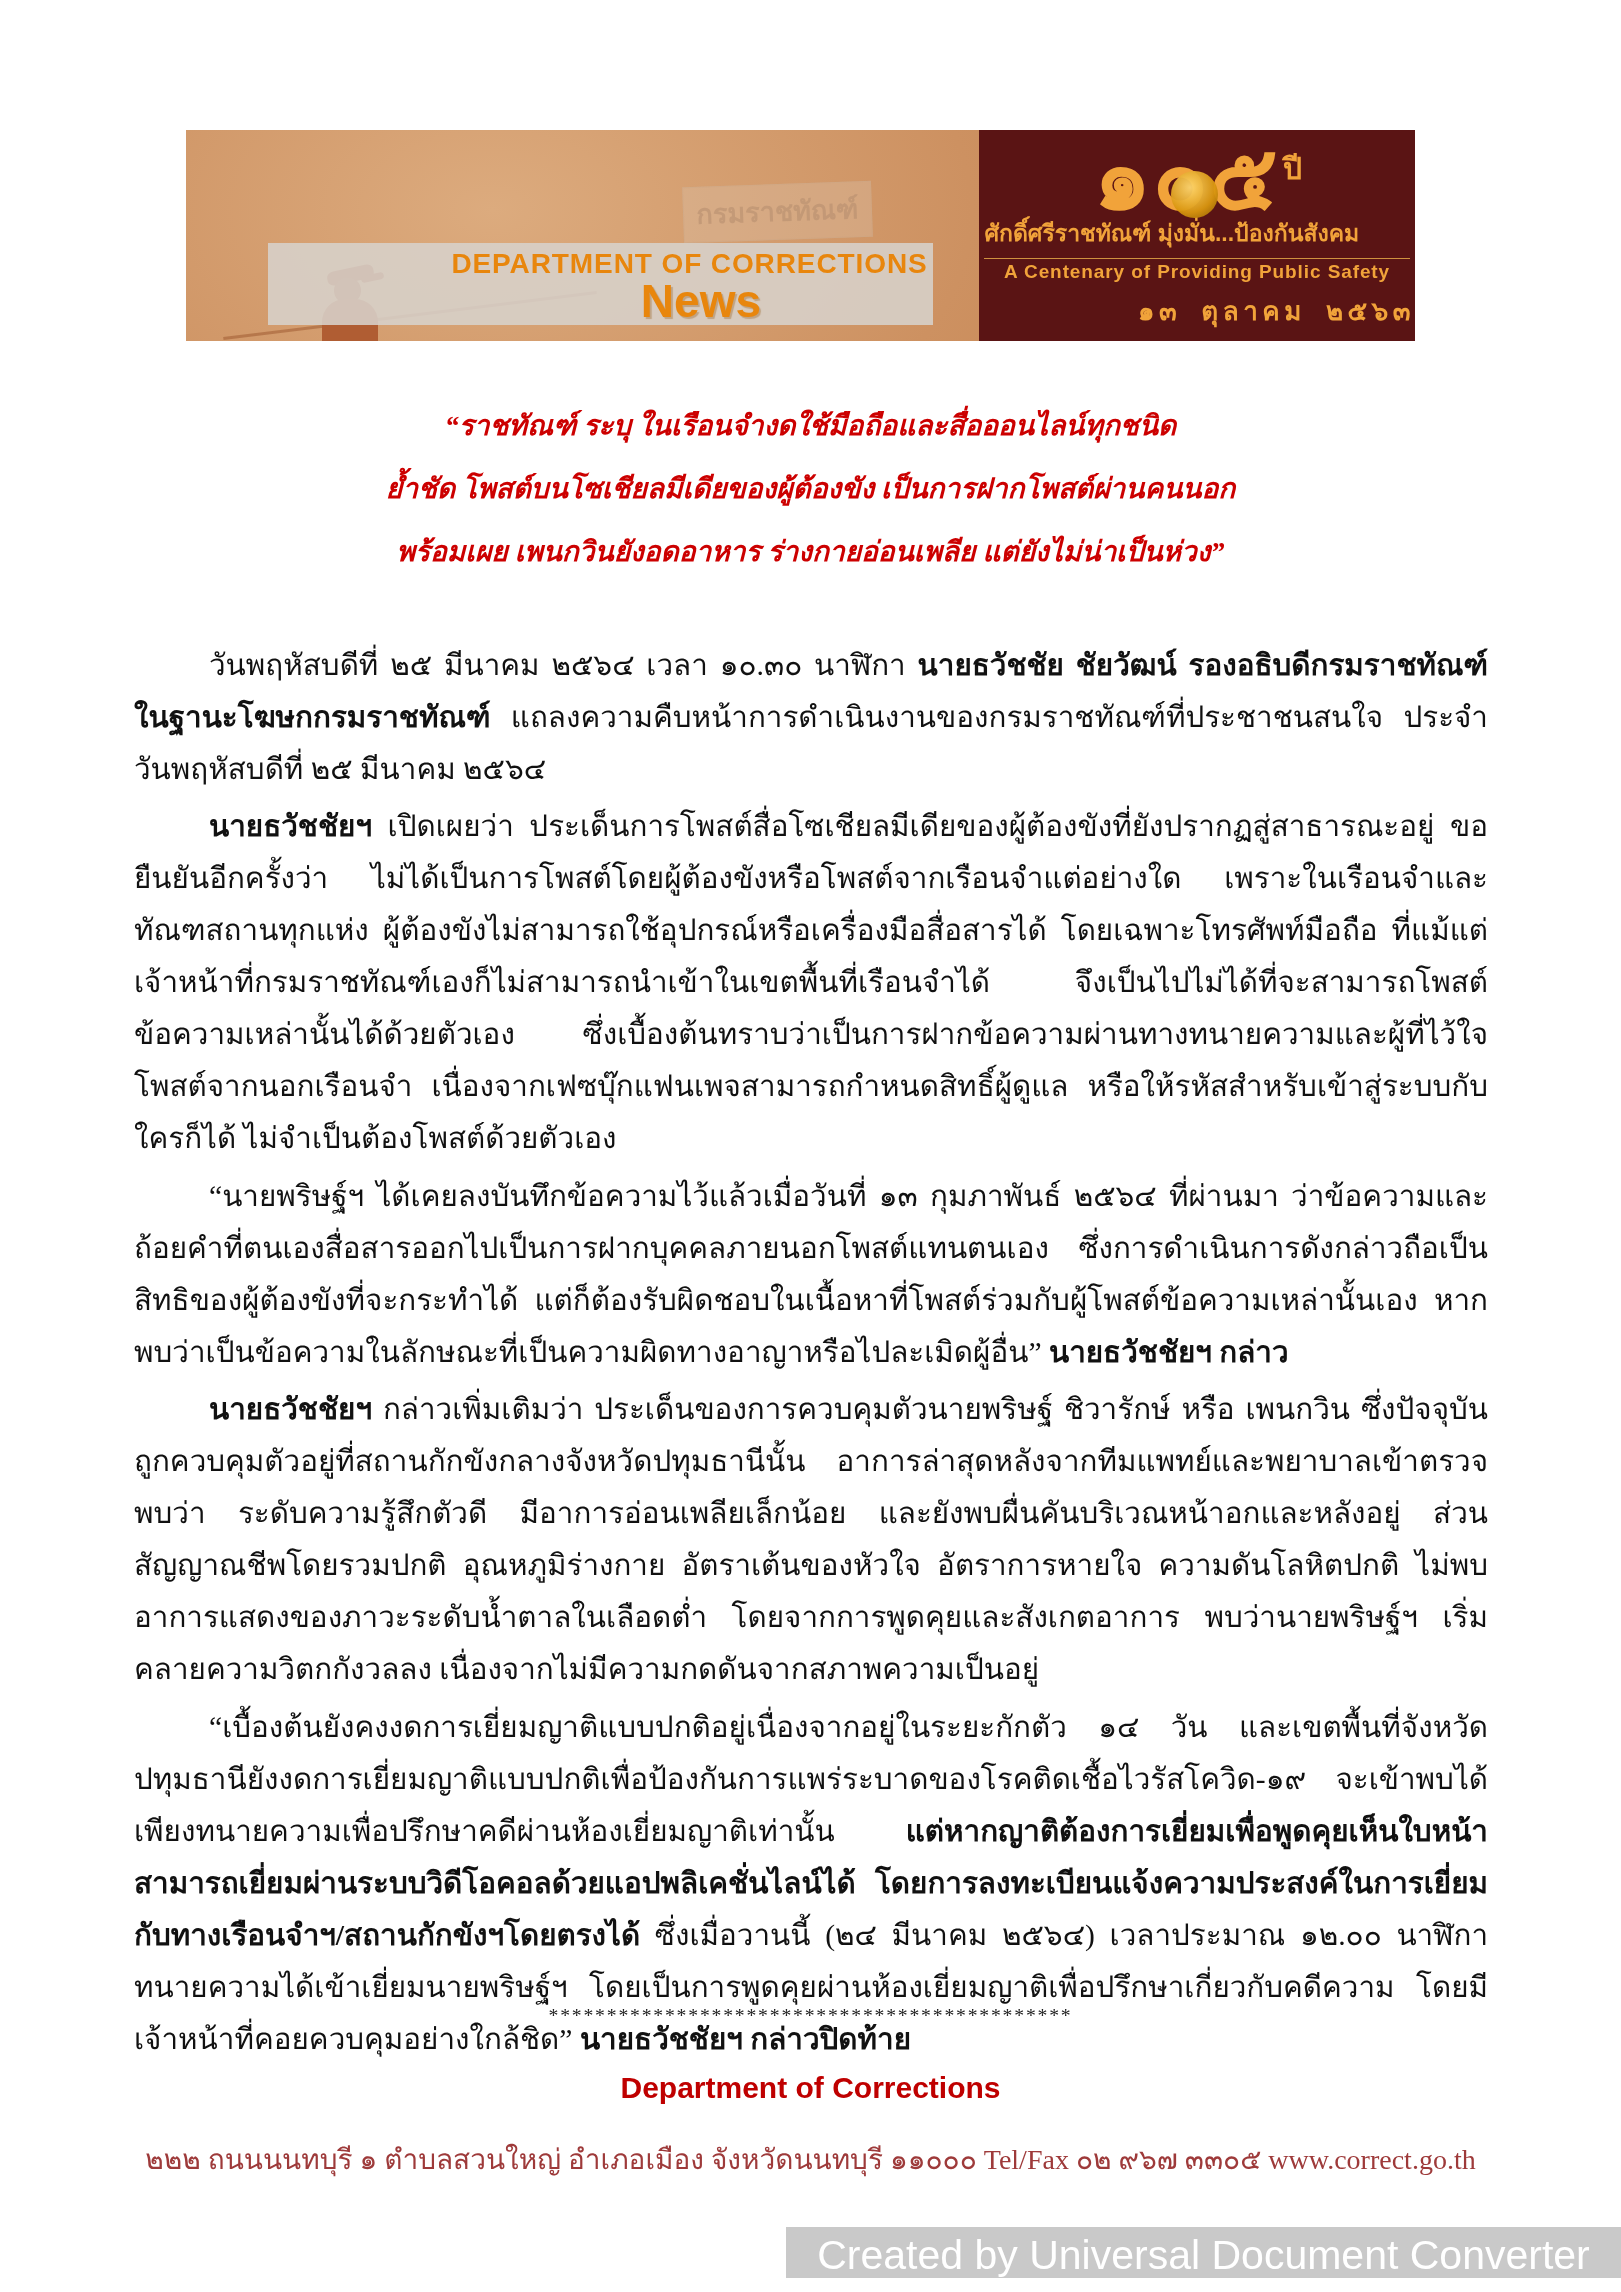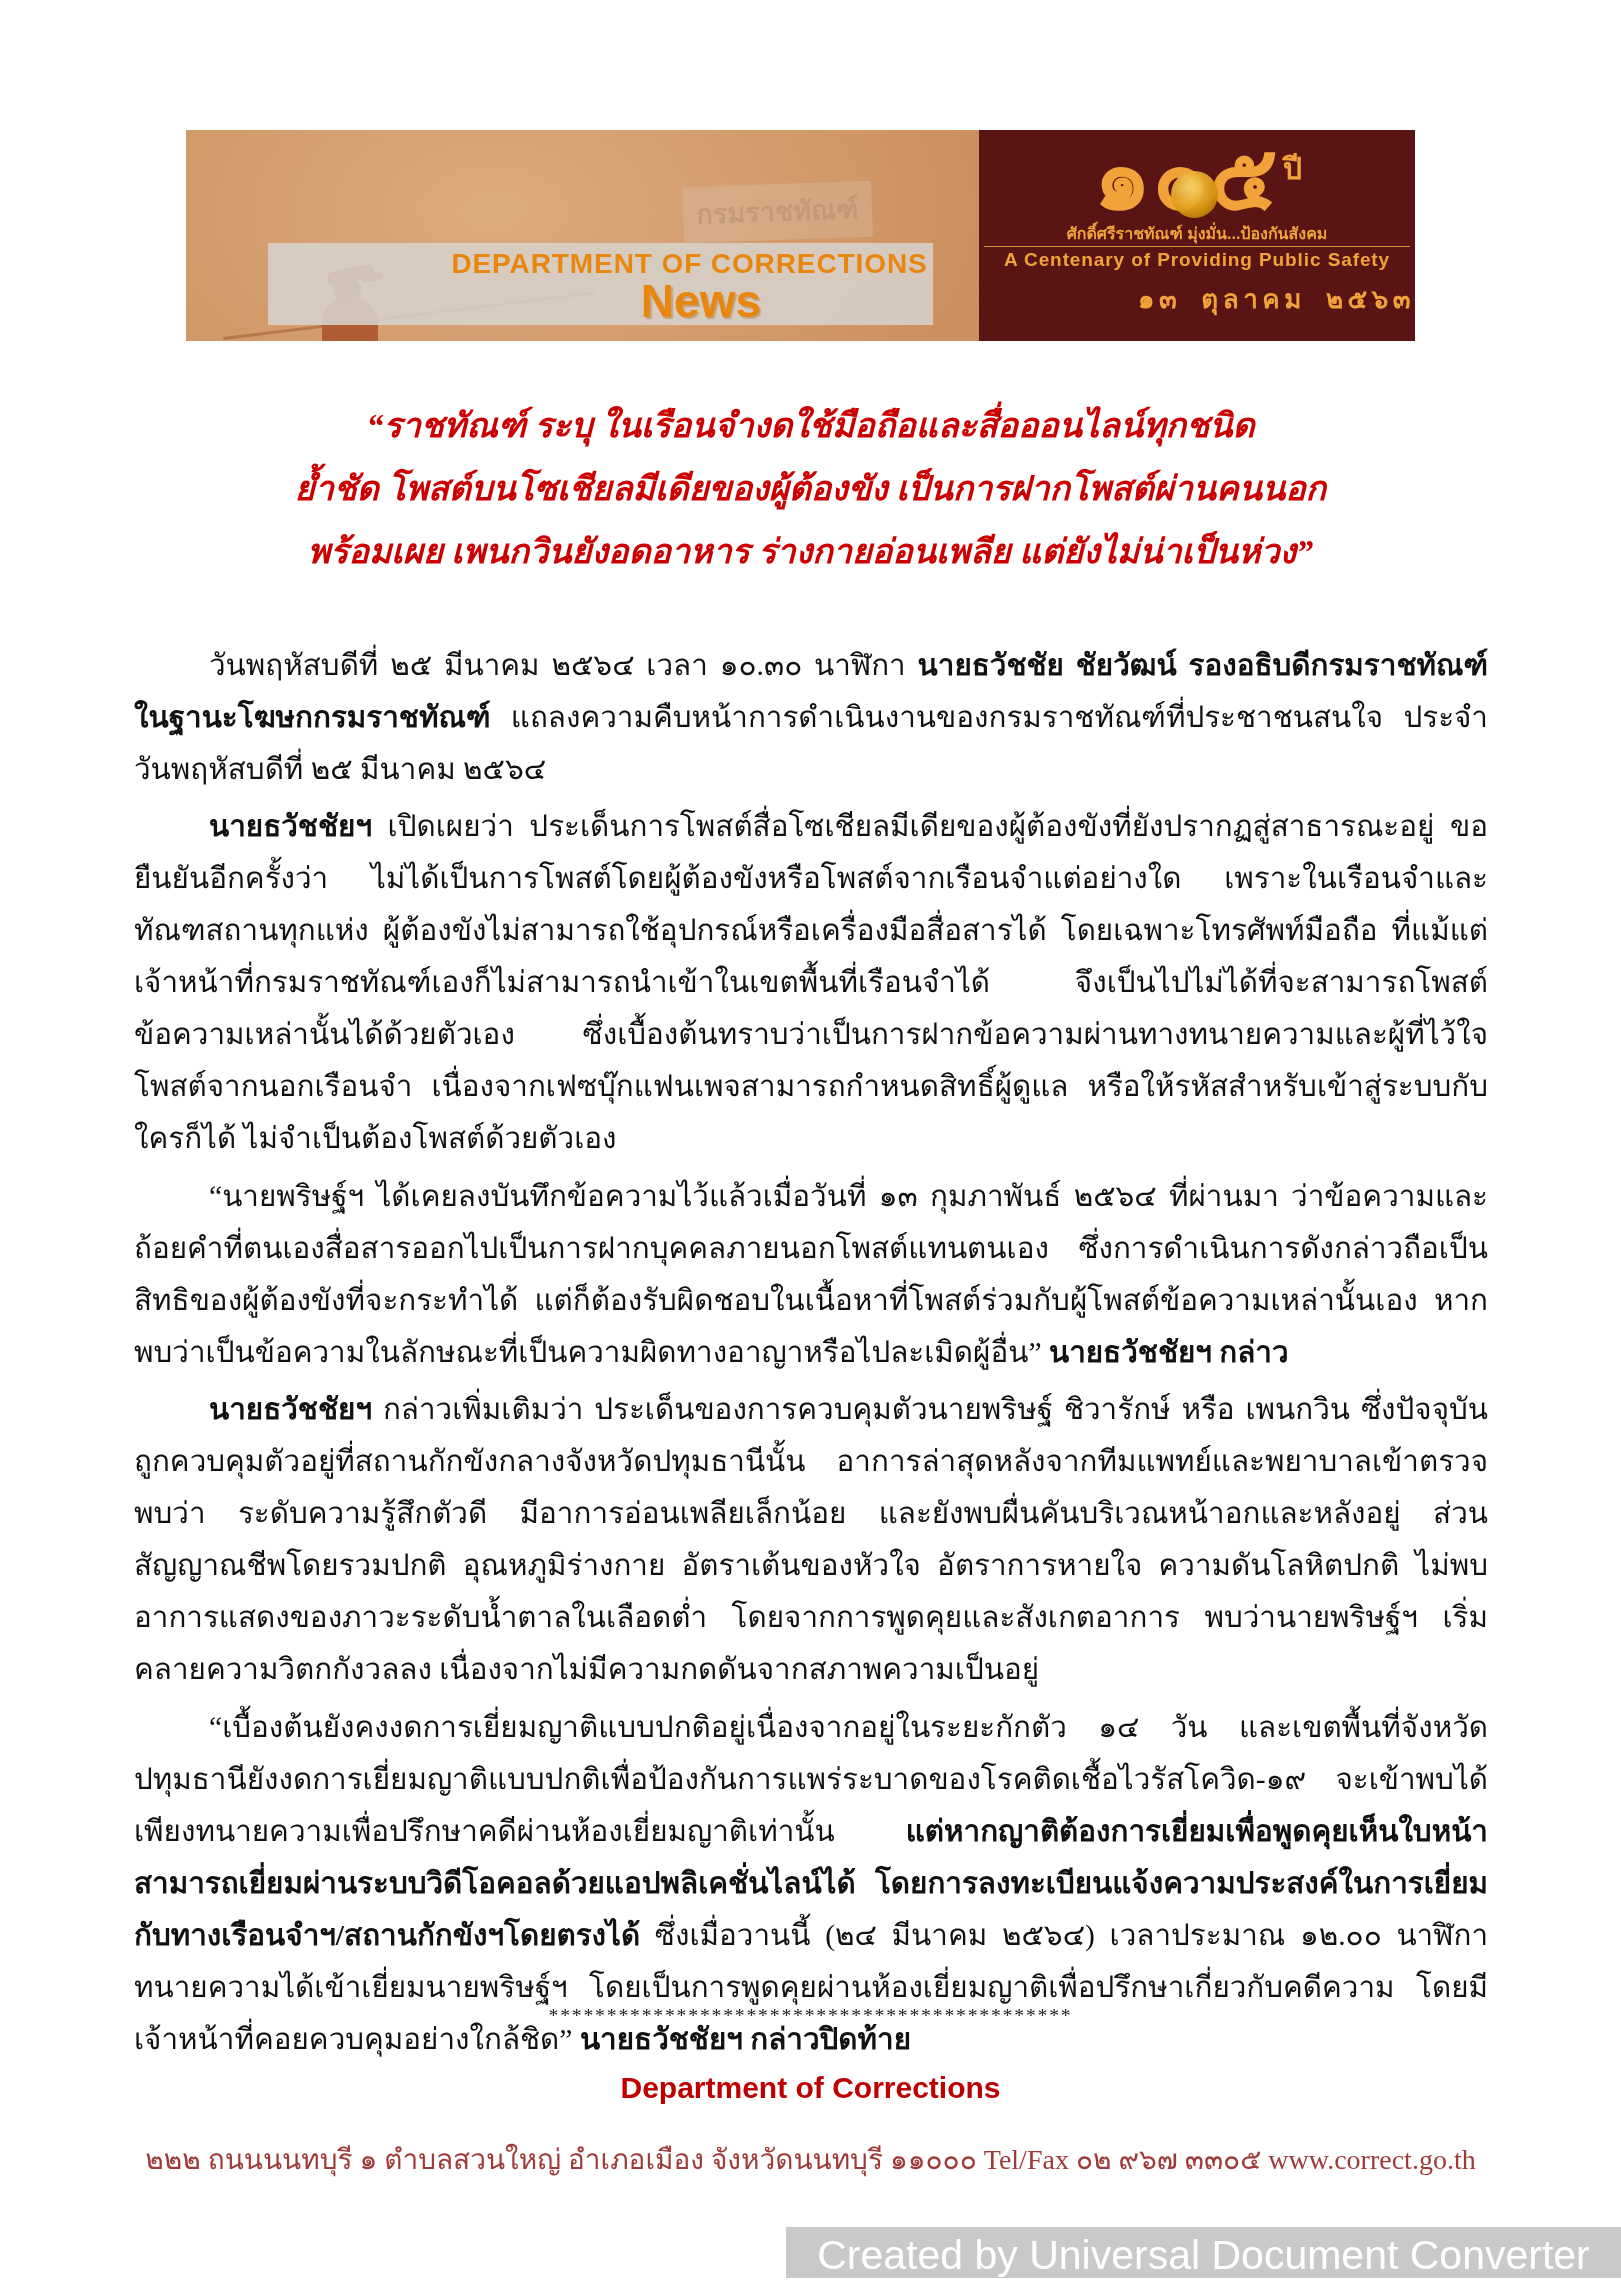--- a/index.html
+++ b/index.html
@@ -74,30 +74,30 @@
     font-size:90px; line-height:86px; font-weight:bold;
     margin-top:5.4px; letter-spacing:1.8px;
   }
   .logo-unit{font-size:30px; vertical-align:top; position:relative; top:-9px; left:3.6px;}
   .emblem{
     position:absolute; left:44%; top:41px; width:47px; height:47px; border-radius:50%;
     background:radial-gradient(circle at 40% 35%,#ffd76e 0%,#d9960f 60%,#8a5a00 100%);
     opacity:0.95;
   }
   .logo-brand{text-align:center; font-size:40px; font-weight:bold; margin:-9px 0 1.8px 90px; line-height:43px;}
-  .logo-slogan{text-align:center; font-size:16px; font-weight:bold; padding-bottom:0; border-bottom:1.8px solid #cf9240; margin:0 5.4px; line-height:25px;}
+  .logo-slogan{font-size:23px; font-weight:bold; padding-bottom:12px; border-bottom:1.8px solid #cf9240; margin:0 5.4px; line-height:25px;}
   .logo-eng{text-align:center; font-size:19px; font-weight:bold; letter-spacing:0.9px; margin-top:2.7px; line-height:20.6px;}
   .logo-date{text-align:right; font-size:26px; font-weight:bold; letter-spacing:4.5px; margin-top:7.2px;font-family:Liberation Mono, monospace;}
 
   
   .headline{
     position:absolute; top:394px; left:0; width:100%;
     text-align:center; color:#cc0000;
     font-weight:bold; font-style:italic;
-    font-size:34px; line-height:63px;
+    font-size:28px; line-height:63px;
   }
 
   
   .article{
     position:absolute; top:639px; left:134px; width:1354px;
     color:#111;
   }
   .para{
     margin:0 0 5.4px 0;
     font-size:29.6px; line-height:52px;

